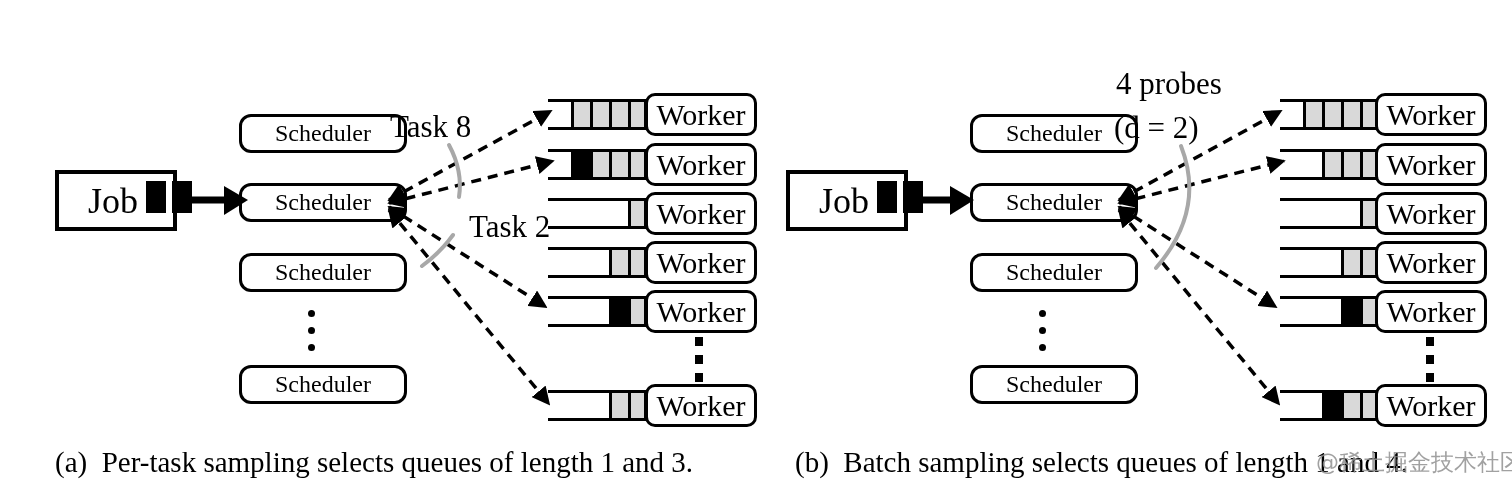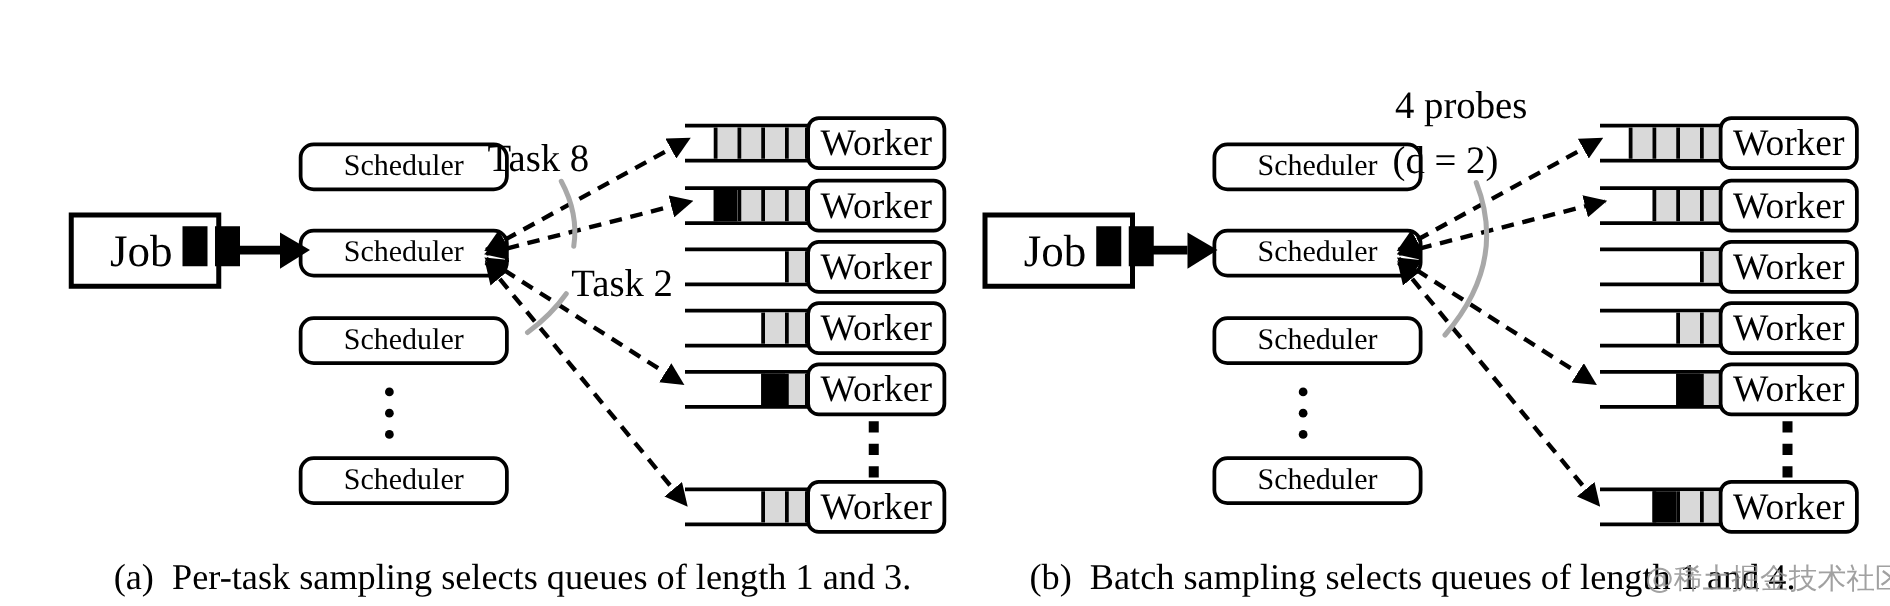--- a/index.html
+++ b/index.html
@@ -16,21 +16,21 @@
 
   .queue{position:absolute;width:99px;height:31px;box-sizing:border-box;
          border-top:3px solid var(--ink,#000);border-bottom:3px solid var(--ink,#000);
          display:flex;justify-content:flex-end;align-items:stretch;z-index:1;}
   .queue .cell{width:19px;box-sizing:border-box;border-left:3px solid var(--ink,#000);
                background:var(--queue_fill,#d9d9d9);}
   .queue .cell:last-child{border-right:3px solid var(--ink,#000);}
   .queue .cell.black{background:var(--ink,#000);}
 
   .flabel{position:absolute;font-size:31px;white-space:nowrap;z-index:2;}
-  .caption{position:absolute;font-size:29px;text-align:center;white-space:pre;z-index:2;}
+  .caption{position:absolute;font-size:29px;white-space:pre;z-index:2;}
   .vdots{position:absolute;display:flex;flex-direction:column;align-items:center;z-index:2;}
   .vdots.round{gap:10px;}  .vdots.round .dot{width:7px;height:7px;border-radius:50%;background:var(--ink,#000);}
   .vdots.square{gap:9px;}  .vdots.square .dot{width:8px;height:9px;background:var(--ink,#000);}
   .watermark{position:absolute;font-size:23px;font-family:"DejaVu Sans",sans-serif;
              color:var(--watermark_gray,#919191);opacity:.85;white-space:nowrap;z-index:6;}
 
   .dashed{stroke:var(--ink,#000);stroke-width:3.5;stroke-dasharray:10 7;fill:none;}
   .thick{stroke:var(--ink,#000);stroke-width:7;}
   .thickhead{fill:var(--ink,#000);stroke:none;}
   .arc{stroke:var(--arc_gray,#a8a8a8);stroke-width:4;fill:none;stroke-linecap:round;}
@@ -91,21 +91,21 @@
     <div class="vdots round" style="left:308px;top:310px;">
         <i class="dot"></i>
         <i class="dot"></i>
         <i class="dot"></i>
       </div>
     <div class="box sched" style="left:239px;top:365px;">
         <span>Scheduler</span>
       </div>
 
     <div class="flabel" style="left:390px;top:109px;">Task 8</div>
-    <div class="flabel" style="left:457px;top:209px;text-align:right;">Task 2</div>
+    <div class="flabel" style="left:469px;top:209px;text-align:right;">Task 2</div>
 
     <div class="queue" style="left:548px;top:99px;">
         <div class="cell gray"></div>
         <div class="cell gray"></div>
         <div class="cell gray"></div>
         <div class="cell gray"></div>
       </div>
     <div class="box worker" style="left:645px;top:93px;">
         <span>Worker</span>
       </div>

